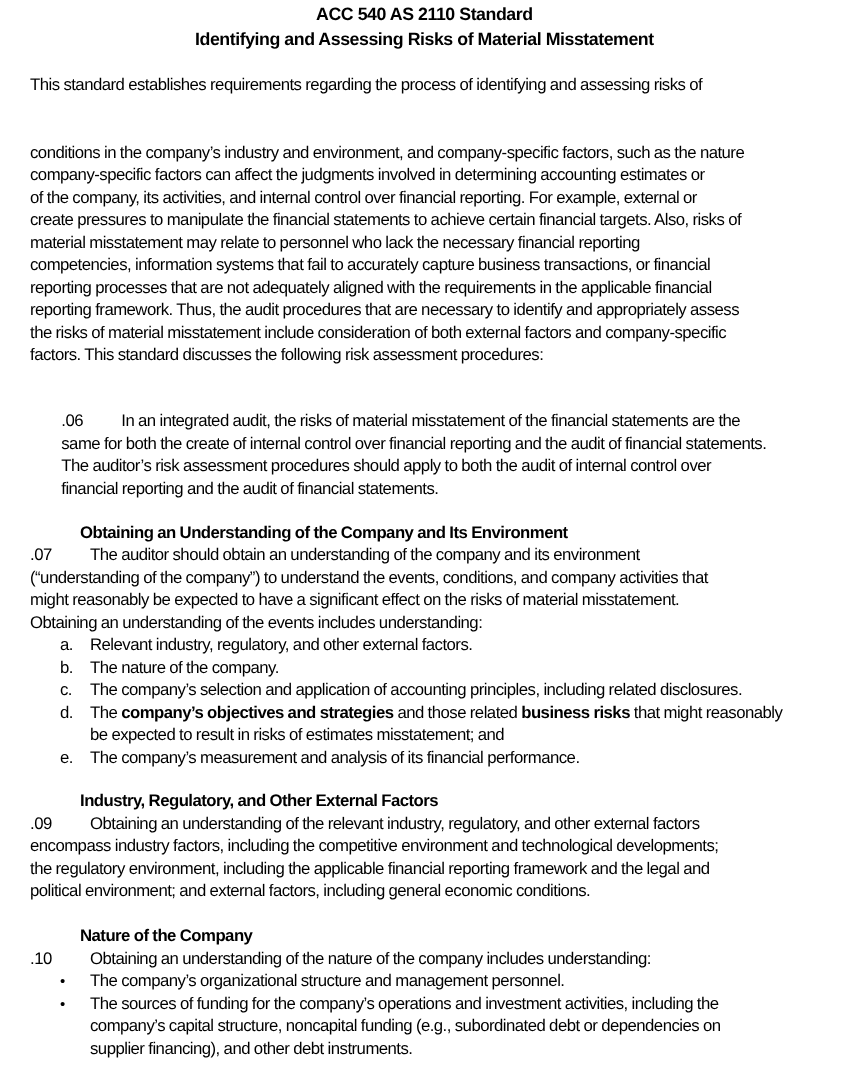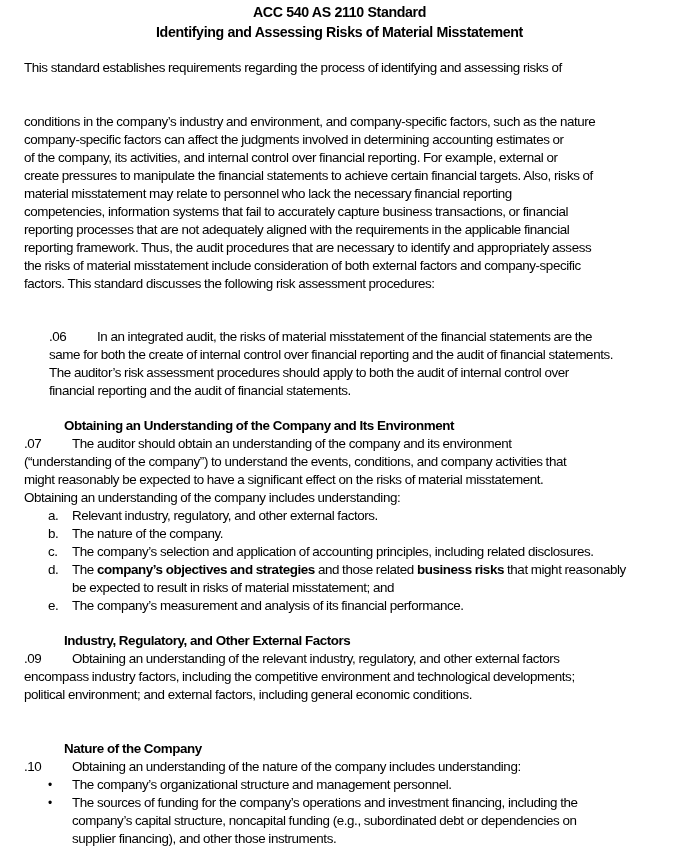--- a/index.html
+++ b/index.html
@@ -120,68 +120,69 @@
     <span class="line">financial reporting and the audit of financial statements.</span>
   </div>
 
   <div class="body" style="top:401px;">
     <span class="heading">Obtaining an Understanding of the Company and Its Environment</span>
     <span class="line">
       <span class="para-num">.07</span><span>The auditor should obtain an understanding of the company and its environment</span>
     </span>
     <span class="line">(“understanding of the company”) to understand the events, conditions, and company activities that</span>
     <span class="line">might reasonably be expected to have a significant effect on the risks of material misstatement.</span>
-    <span class="line">Obtaining an understanding of the company includes understanding:</span>
+    <span class="line">Obtaining an understanding of the events includes understanding:</span>
 
     <ul class="list">
       <li class="list-item">
         <span class="list-marker">a.</span>
         <span class="line">Relevant industry, regulatory, and other external factors.</span>
       </li>
       <li class="list-item">
         <span class="list-marker">b.</span>
         <span class="line">The nature of the company.</span>
       </li>
       <li class="list-item">
         <span class="list-marker">c.</span>
         <span class="line">The company’s selection and application of accounting principles, including related disclosures.</span>
       </li>
       <li class="list-item">
         <span class="list-marker">d.</span>
         <span class="line"><span>The </span><b>company’s objectives and strategies</b><span> and those related </span><b>business risks</b><span> that might reasonably</span></span>
-        <span class="line">be expected to result in risks of material misstatement; and</span>
+        <span class="line">be expected to result in risks of estimates misstatement; and</span>
       </li>
       <li class="list-item">
         <span class="list-marker">e.</span>
         <span class="line">The company’s measurement and analysis of its financial performance.</span>
       </li>
     </ul>
   </div>
 
   <div class="body" style="top:616px;">
     <span class="heading">Industry, Regulatory, and Other External Factors</span>
     <span class="line">
       <span class="para-num">.09</span><span>Obtaining an understanding of the relevant industry, regulatory, and other external factors</span>
     </span>
     <span class="line">encompass industry factors, including the competitive environment and technological developments;</span>
+    <span class="line">the regulatory environment, including the applicable financial reporting framework and the legal and</span>
     <span class="line">political environment; and external factors, including general economic conditions.</span>
   </div>
 
   <div class="body" style="top:724px;">
     <span class="heading">Nature of the Company</span>
     <span class="line">
       <span class="para-num">.10</span><span>Obtaining an understanding of the nature of the company includes understanding:</span>
     </span>
     <ul class="list">
       <li class="list-item">
         <span class="bullet-marker">•</span>
         <span class="line">The company’s organizational structure and management personnel.</span>
       </li>
       <li class="list-item">
         <span class="bullet-marker">•</span>
-        <span class="line">The sources of funding for the company’s operations and investment financing, including the</span>
+        <span class="line">The sources of funding for the company’s operations and investment activities, including the</span>
         <span class="line">company’s capital structure, noncapital funding (e.g., subordinated debt or dependencies on</span>
-        <span class="line">supplier financing), and other those instruments.</span>
+        <span class="line">supplier financing), and other debt instruments.</span>
       </li>
     </ul>
   </div>
 
 </div>
 
 </body></html>

